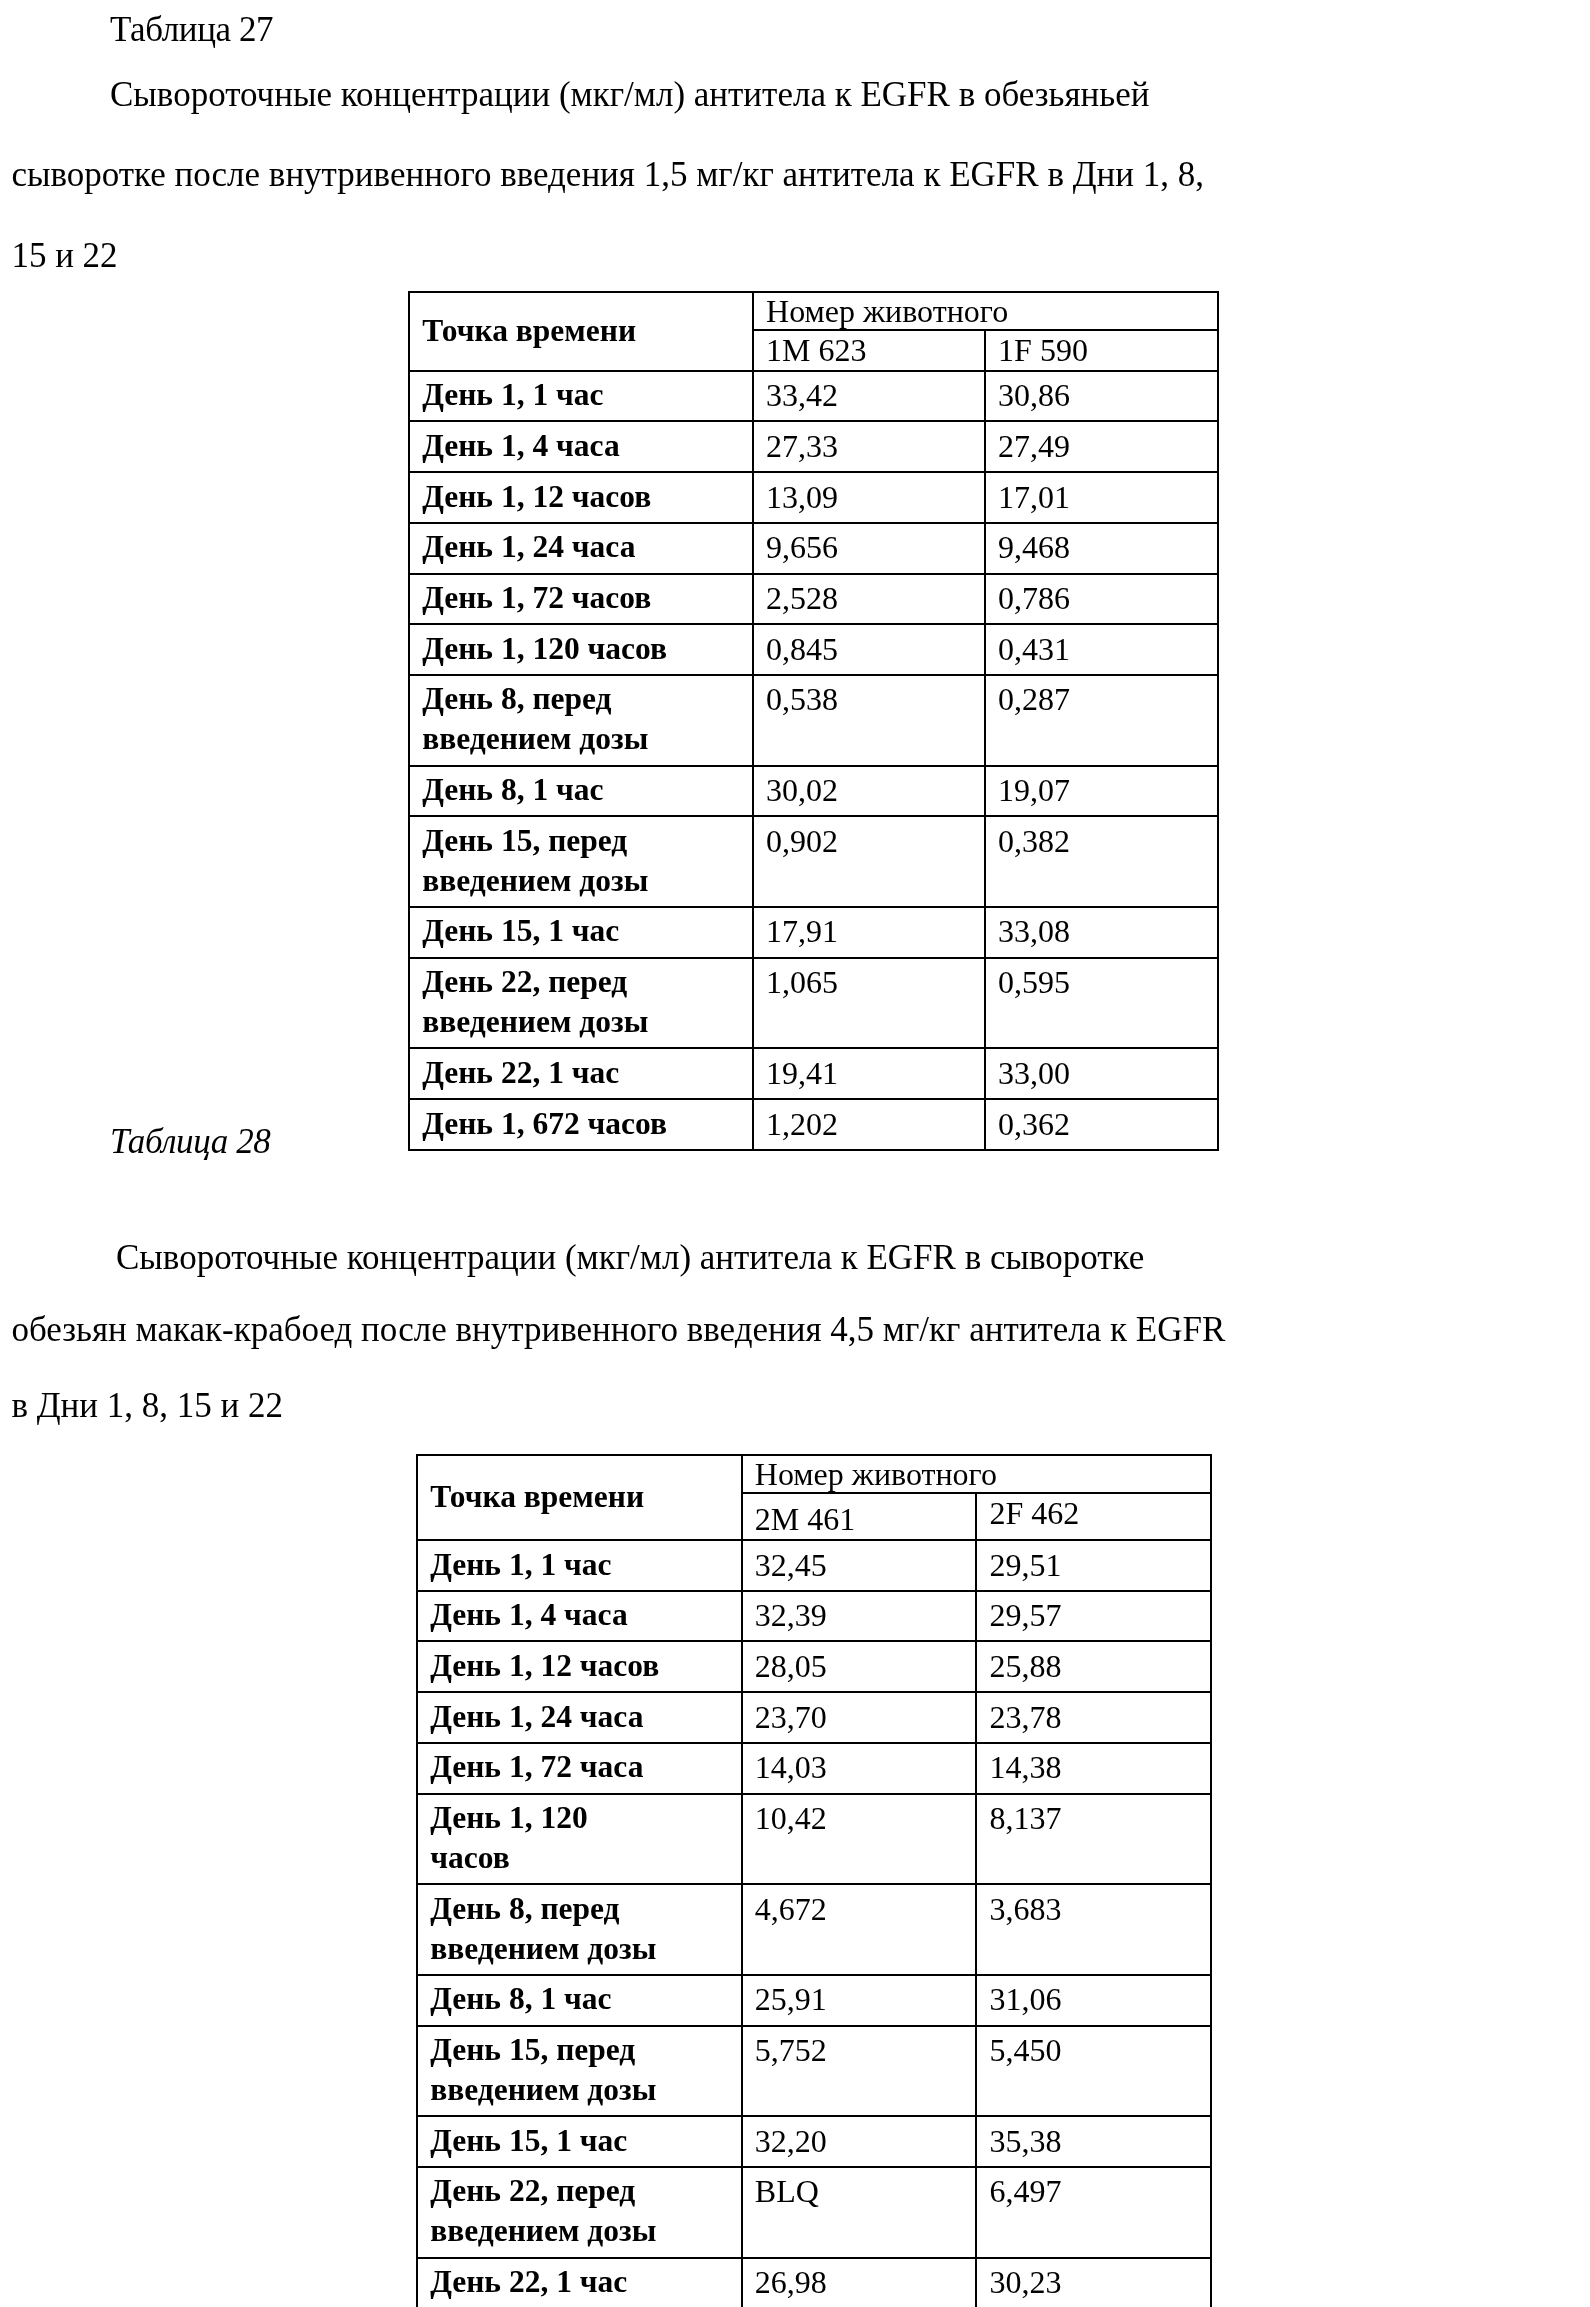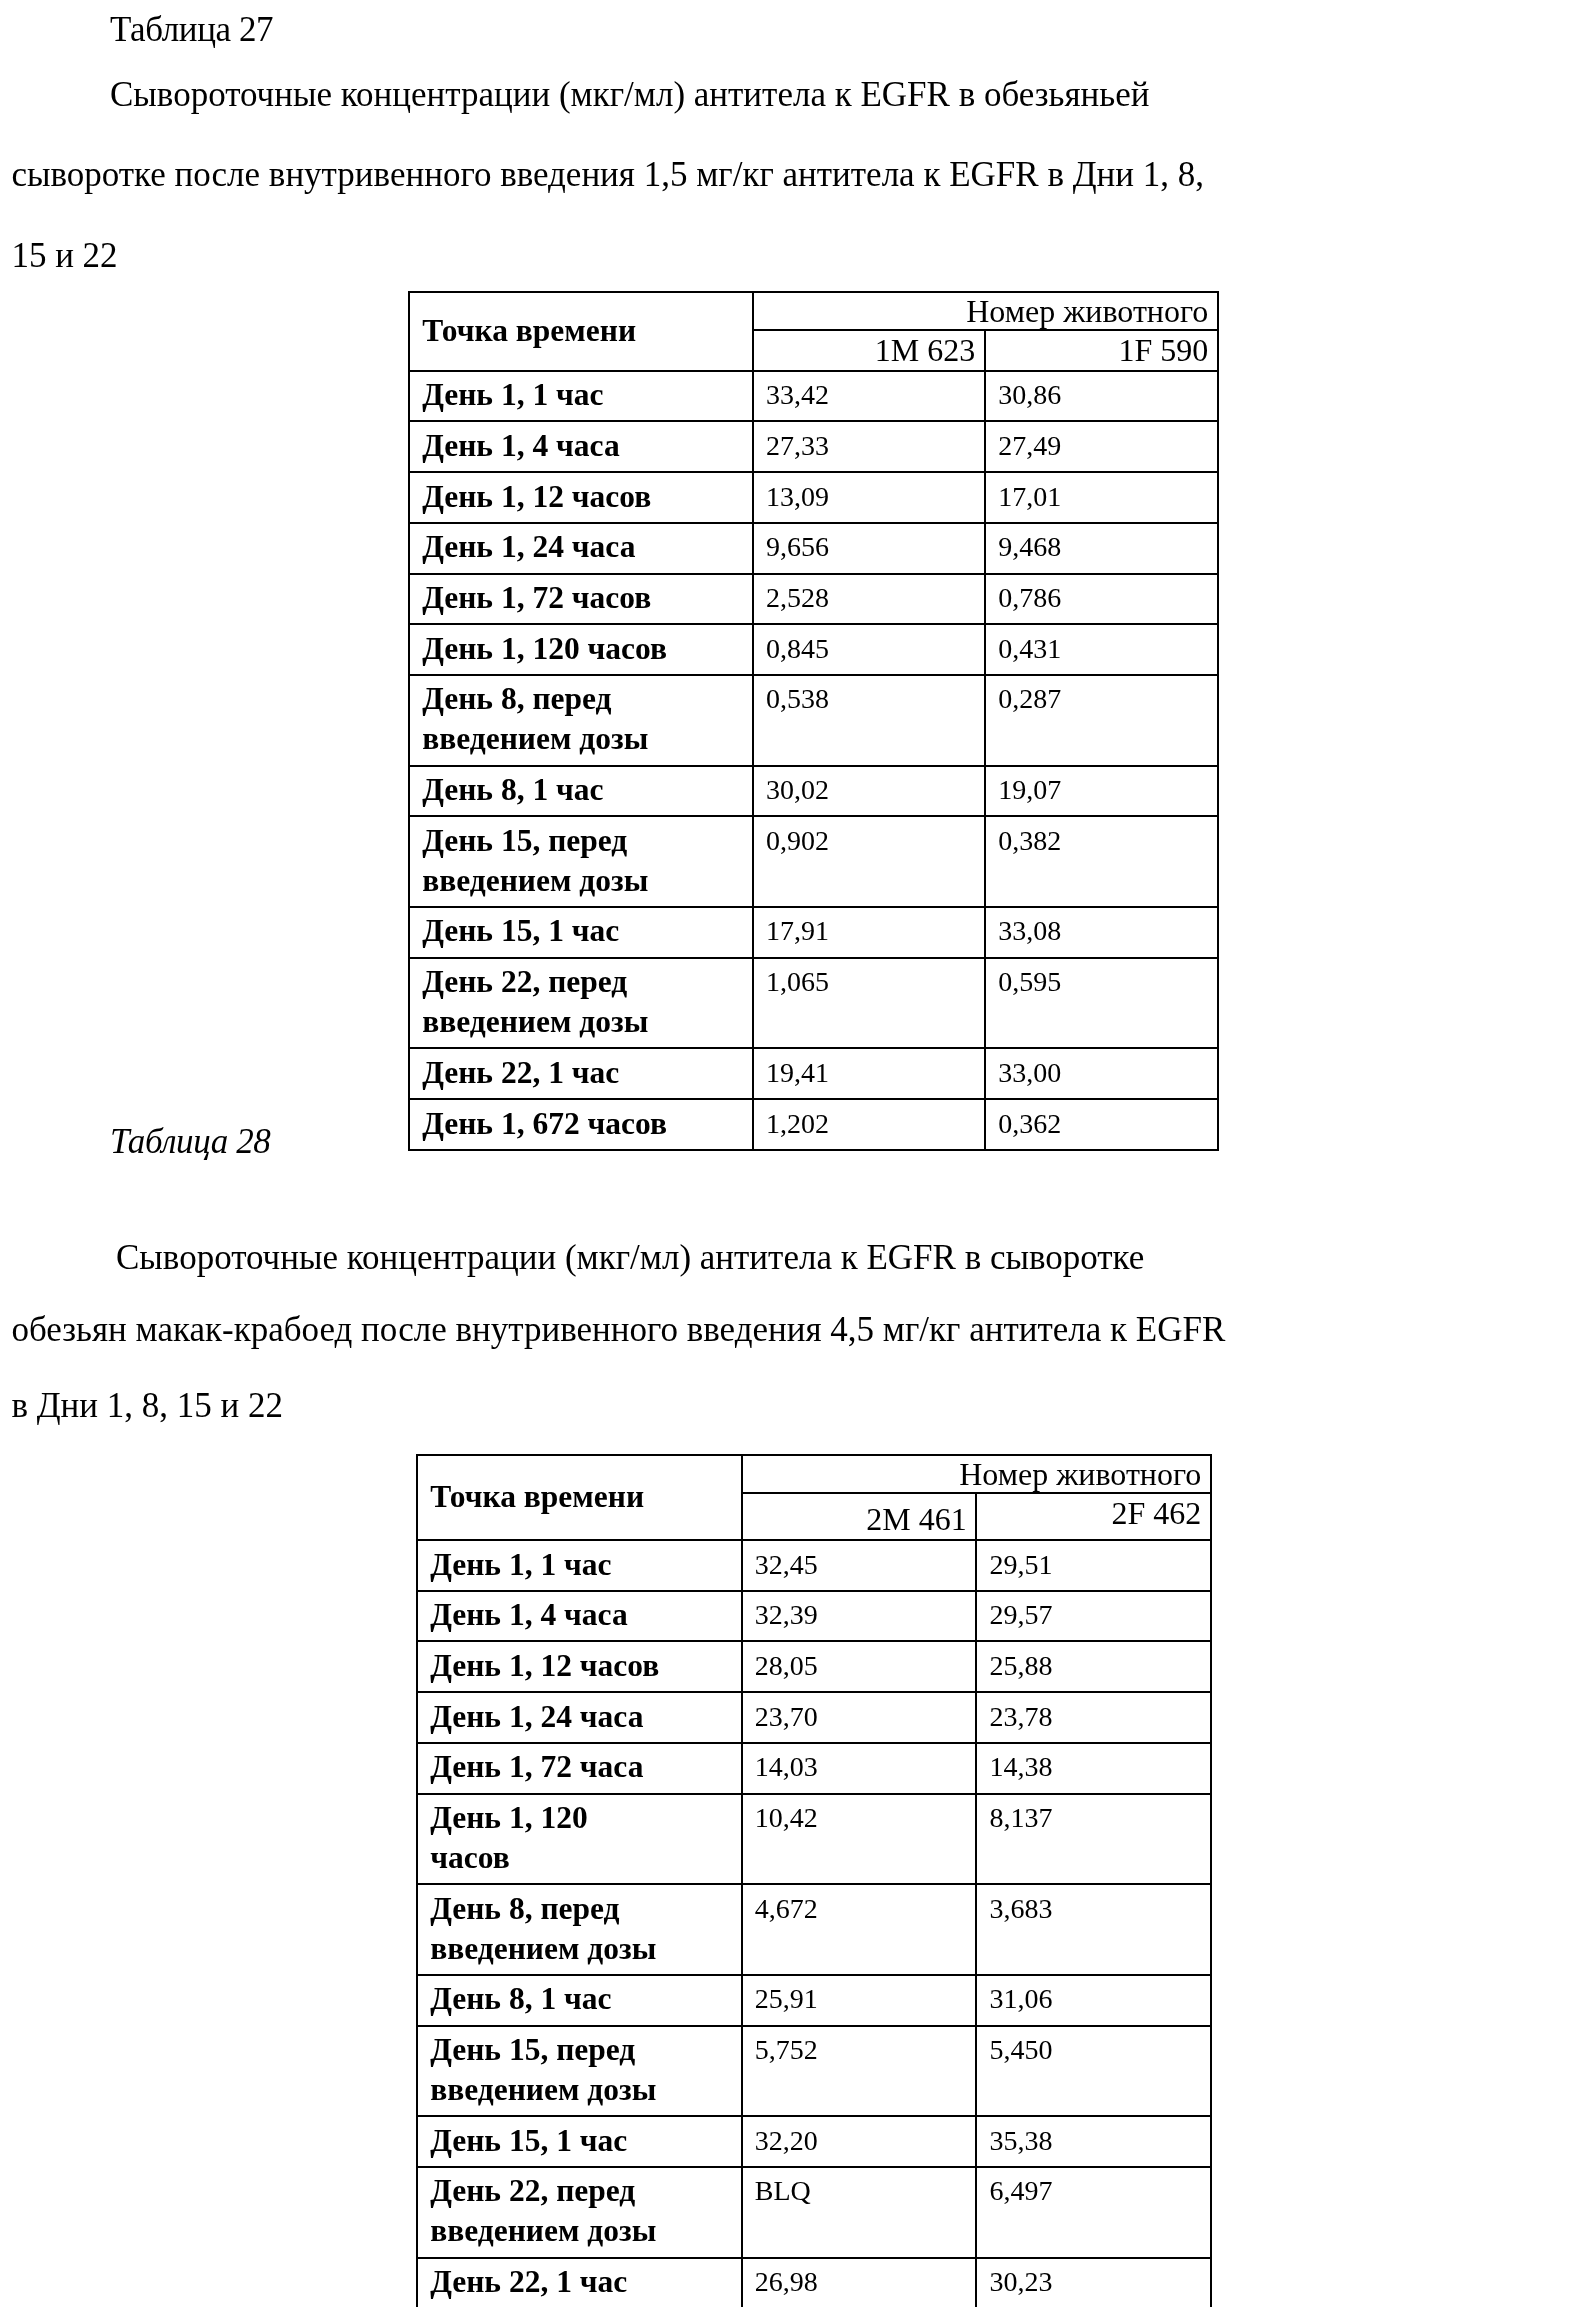--- a/index.html
+++ b/index.html
@@ -3,23 +3,23 @@
 <meta charset="utf-8">
 <style>
   html,body{margin:0;padding:0;background:#fff;}
   body{width:1591px;height:2307px;position:relative;overflow:hidden;color:#000;
        font-family:"Liberation Serif","DejaVu Serif",serif;}
   .t{position:absolute;white-space:nowrap;font-size:35px;line-height:1;}
   .label{letter-spacing:-0.4px;}
   table.data{position:absolute;border-collapse:collapse;font-family:"Liberation Serif",serif;
              font-weight:bold;font-size:31.5px;}
   table.data td{border:2.6px solid #000;padding:3.5px 8.7px 5.2px 12.2px;vertical-align:top;line-height:40px;}
-  table.data td.num{font-weight:normal;font-size:28px;}
+  table.data td.num{font-weight:normal;font-size:32px;}
   table.data td.hdr{font-weight:bold;vertical-align:middle;border-radius:29px;}
-  table.data td.sub{font-weight:normal;font-size:32px;text-align:right;}
+  table.data td.sub{font-weight:normal;font-size:32px;}
 </style>
 </head>
 <body>
 
 <div class="t label" style="left:110px;top:12.2px;">Таблица 27</div>
 <div class="t" style="left:110px;top:77px;">Сывороточные концентрации (мкг/мл) антитела к EGFR в обезьяньей</div>
 <div class="t" style="left:11.4px;top:157px;">сыворотке после внутривенного введения 1,5 мг/кг антитела к EGFR в Дни 1, 8,</div>
 <div class="t" style="left:11.4px;top:238px;">15 и 22</div>
 
 <table class="data" id="t27" style="left:408px;top:291px;width:811px;">

